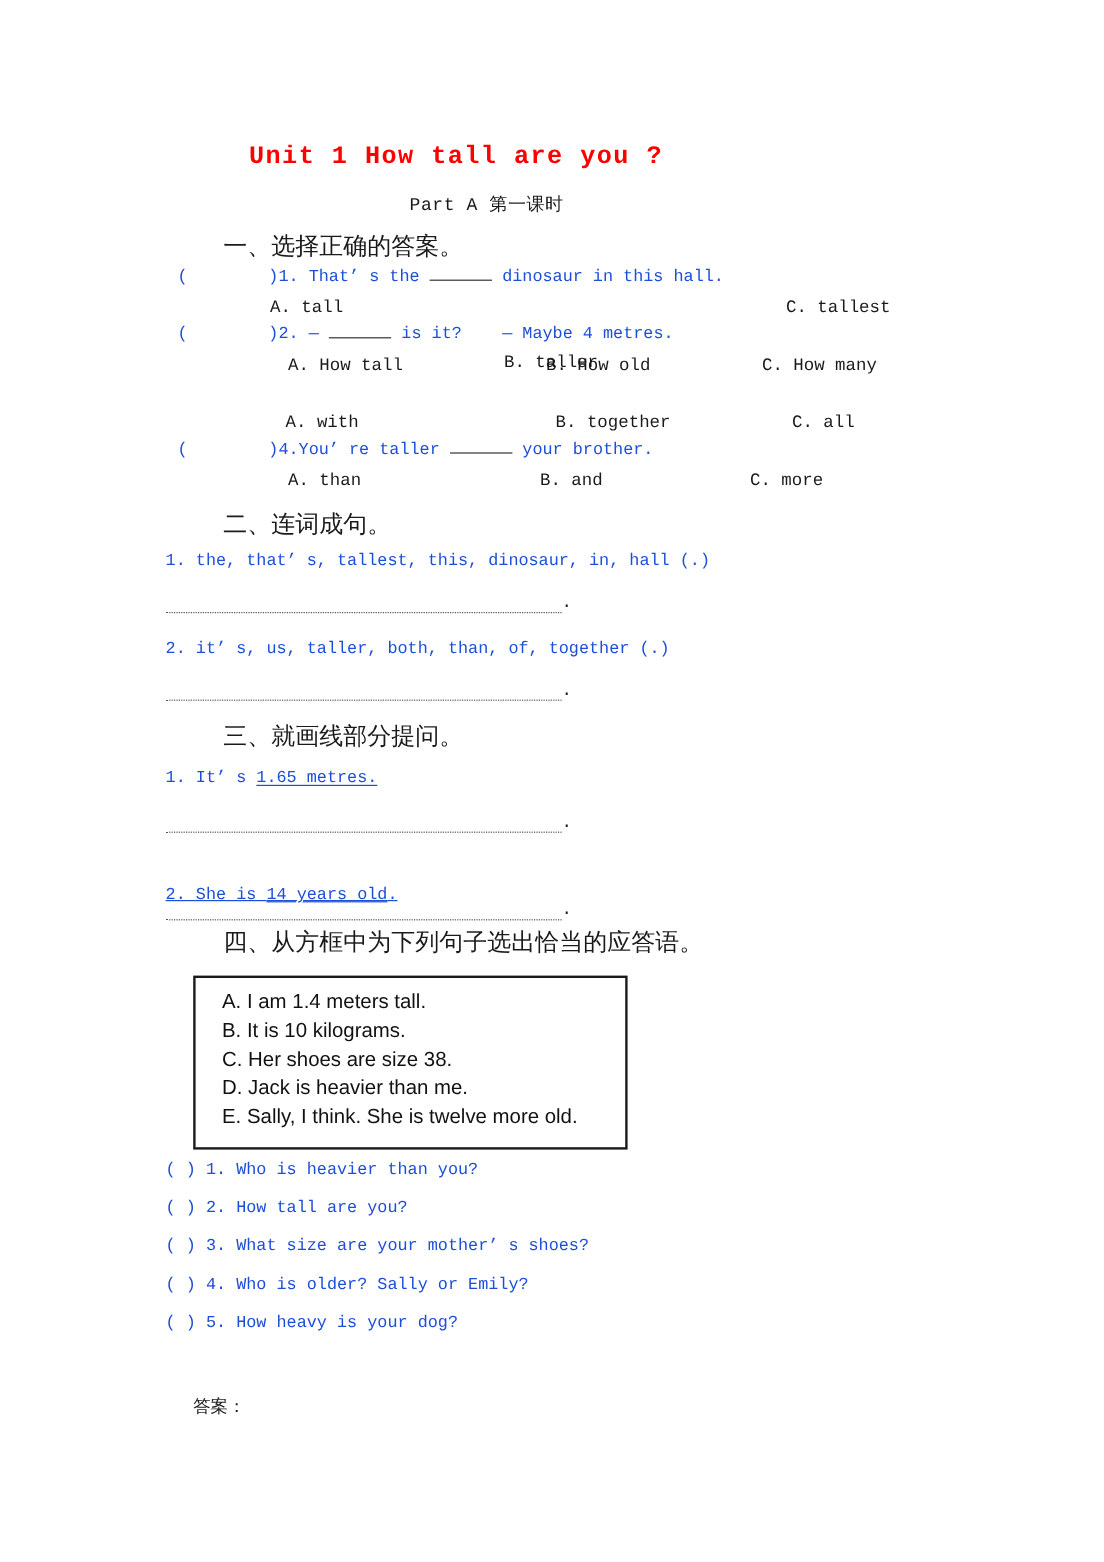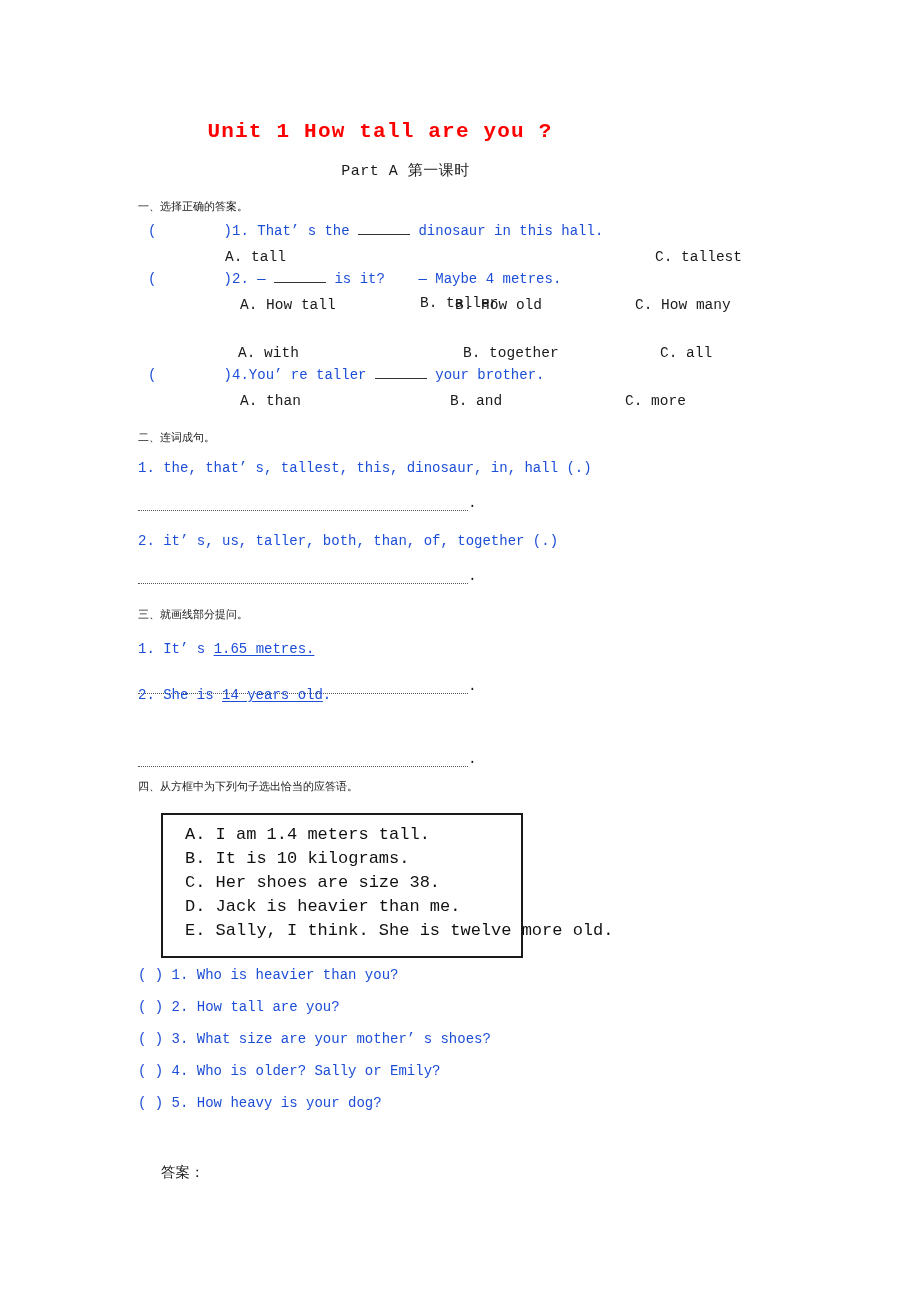--- a/index.html
+++ b/index.html
@@ -50,25 +50,26 @@
   
   .ln {
     position: absolute;
     font-size: 14px;
     line-height: 18px;
     white-space: pre;
     color: #1d4ed8;
   }
   .sec-head {
     position: absolute;
-    font-size: 11px;
+    font-size: 20px;
     line-height: 18px;
     white-space: pre;
     color: #1a1a1a;
     font-family: "Liberation Sans", "DejaVu Sans", sans-serif;
+    margin-left: 48px;
   }
 
   
   .optrow { position: absolute; width: 800px; height: 18px; }
   .optrow > span {
     position: absolute;
     font-size: 14.5px;
     line-height: 18px;
     white-space: pre;
   }
@@ -109,21 +110,21 @@
     top: 813px;
     width: 362px;
     height: 145px;
     border: 2px solid #1a1a1a;
     box-sizing: border-box;
     background: #fff;
   }
   .choice-box .item {
     position: absolute;
     left: 22px;
-    font-family: Liberation Mono, monospace;
+    font-family: Liberation Sans, sans-serif;
     font-size: 17px;
     line-height: 20px;
     white-space: pre;
     color: #111;
   }
 
   .footer-ans {
     position: absolute;
     left: 161px;
     top: 1163px;
@@ -176,21 +177,21 @@
   <div class="ansline" style="left:138px; top:495px;"><span class="rule"></span><span class="dot">.</span></div>
 
   <div class="ln" style="left:138px; top:532px;">2. it’ s, us, taller, both, than, of, together (.)</div>
   <div class="ansline" style="left:138px; top:568px;"><span class="rule"></span><span class="dot">.</span></div>
 
   <div class="sec-head" style="left:138px; top:605px;">三、就画线部分提问。</div>
 
   <div class="ln" style="left:138px; top:640px;"><span>1. It’ s </span><span class="uline">1.65 metres.</span><span></span></div>
   <div class="ansline" style="left:138px; top:678px;"><span class="rule"></span><span class="dot">.</span></div>
 
-  <div class="ln" style="left:138px; top:686px;"><span>2. She is </span><span class="uline">14 years old</span><span>.</span></div>
+  <div class="ln" style="left:138px; top:737px;text-decoration:underline;"><span>2. She is </span><span class="uline">14 years old</span><span>.</span></div>
   <div class="ansline" style="left:138px; top:751px;"><span class="rule"></span><span class="dot">.</span></div>
 
   <div class="sec-head" style="left:138px; top:777px;">四、从方框中为下列句子选出恰当的应答语。</div>
 
   <div class="choice-box">
     <div class="item" style="top:10px;">A. I am 1.4 meters tall.</div>
     <div class="item" style="top:34px;">B. It is 10 kilograms.</div>
     <div class="item" style="top:58px;">C. Her shoes are size 38.</div>
     <div class="item" style="top:82px;">D. Jack is heavier than me.</div>
     <div class="item" style="top:106px;">E. Sally, I think. She is twelve more old.</div>

